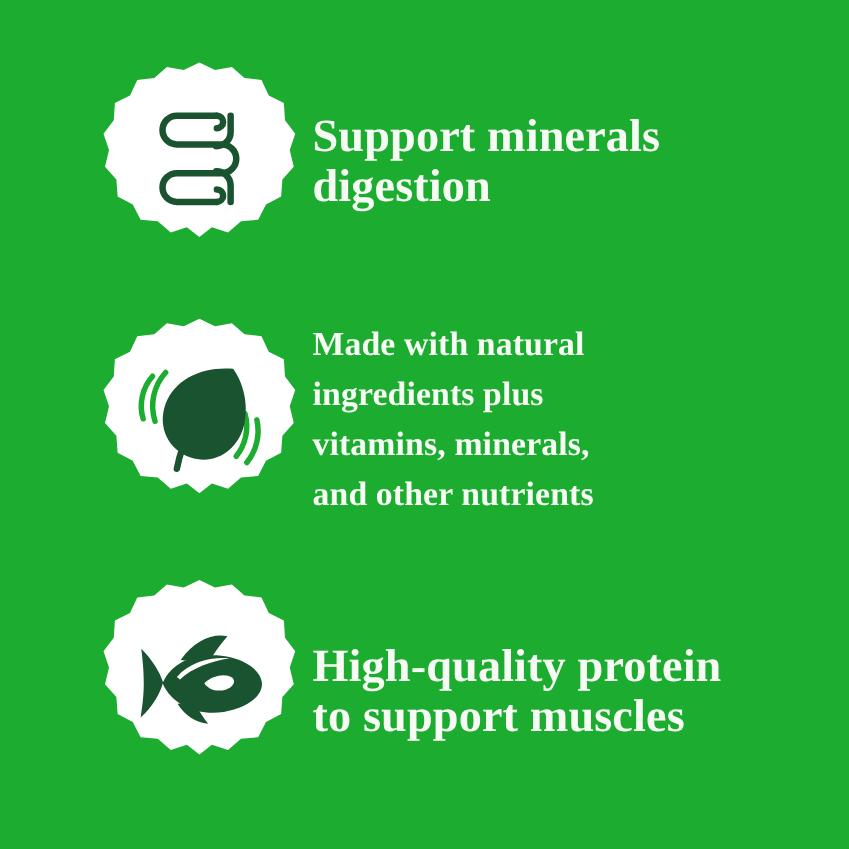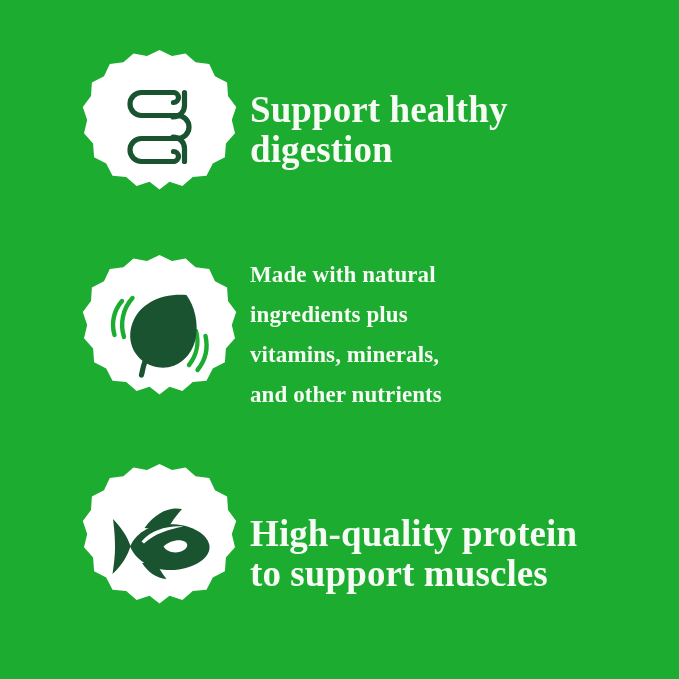--- a/index.html
+++ b/index.html
@@ -49,21 +49,21 @@
     margin-left: 9px;
     color: #f6fcf4;
     font-weight: bold;
     font-size: 37px;
     line-height: 40px;
     letter-spacing: 0.1px;
     white-space: pre-line;
     -webkit-font-smoothing: antialiased;
   }
 
-  .row-2 .benefit-text { font-size: 23px; line-height: 40px; }
+  .row-2 .benefit-text { font-size: 27px; line-height: 40px; }
   .row-3 .benefit-text { font-size: 37px; line-height: 40px; margin-top: 20px; }
 </style>
 </head>
 <body>
 
 <div class="panel">
 
   <div class="benefit-row row-1">
     <div class="badge">
       <svg viewBox="0 0 163 163" xmlns="http://www.w3.org/2000/svg" aria-hidden="true">
@@ -89,21 +89,21 @@
           <path d="M106.5 44.5 L106.5 57.5
                    A11.5 11.5 0 0 1 95.0 69.0"></path>
           <path d="M106.5 113.5 L106.5 100.5
                    A11.5 11.5 0 0 0 95.0 89.0"></path>
           <path d="M95.5 44.5 A5 5 0 0 1 95.5 54.5"></path>
           <path d="M95.5 113.5 A5 5 0 0 0 95.5 103.5"></path>
           <path d="M63.5 67.5 L63.5 78.0" opacity="0"></path>
         </g>
       </svg>
     </div>
-    <div class="benefit-text">Support healthy
+    <div class="benefit-text">Support minerals
 digestion</div>
   </div>
 
   <div class="benefit-row row-2">
     <div class="badge">
       <svg viewBox="0 0 163 163" xmlns="http://www.w3.org/2000/svg" aria-hidden="true">
         <g>
           <path fill="#ffffff" d="
             M81.5 2
             L94.0 8.0 L107.5 5.6 L117.6 14.3 L131.2 16.0 L137.0 28.3 L149.1 34.4

